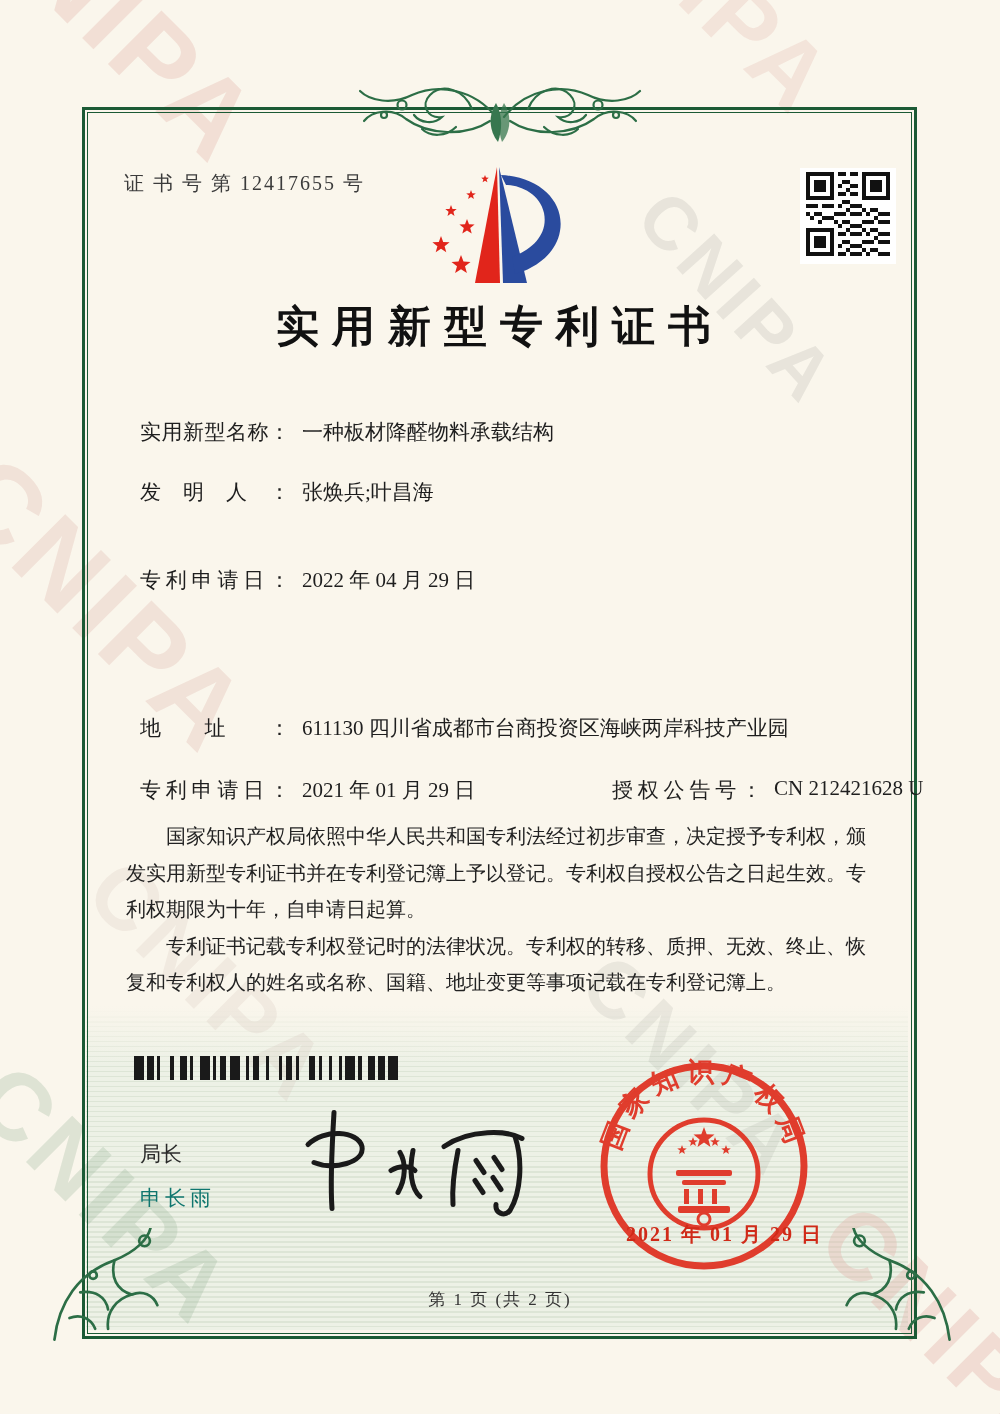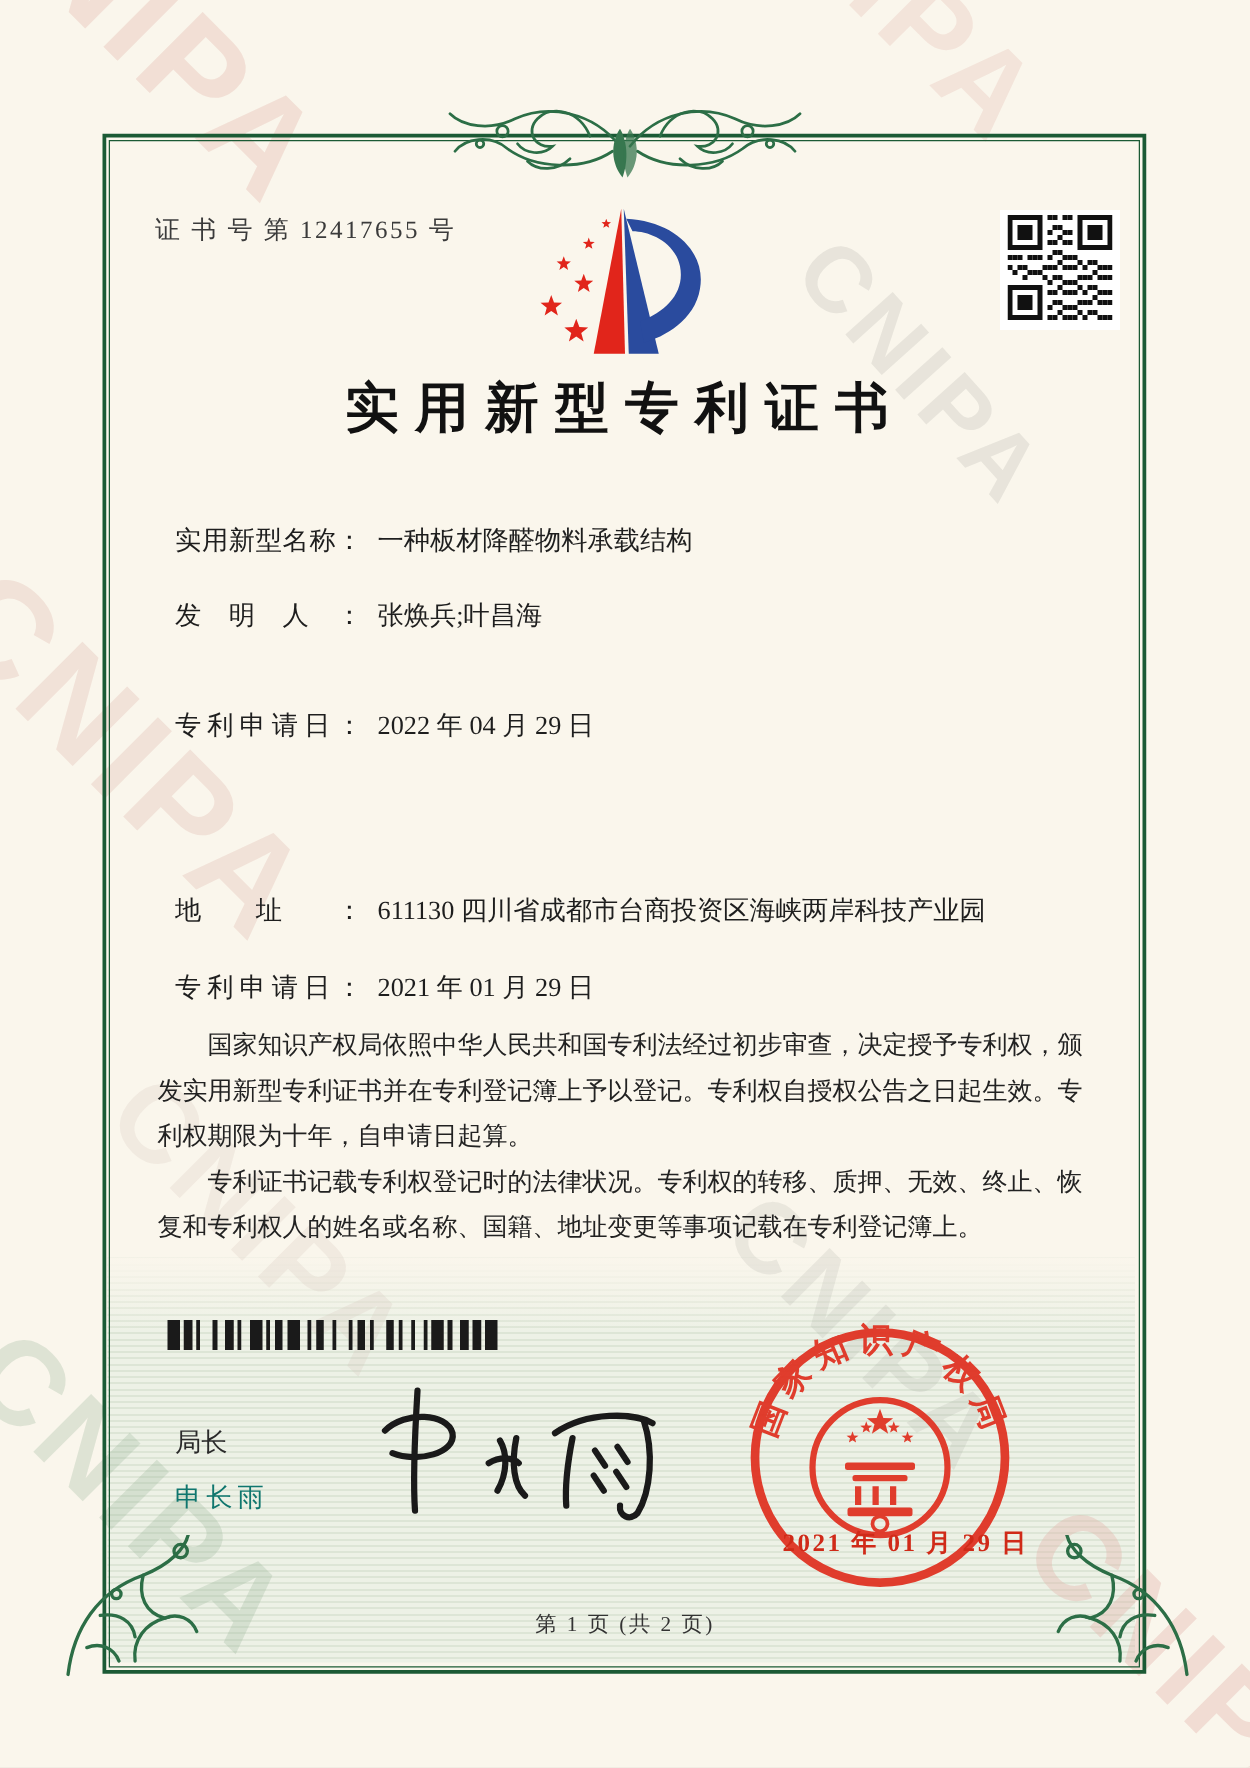--- a/index.html
+++ b/index.html
@@ -272,20 +272,24 @@
       <span class="flabel">专利申请日：</span>
       <span class="fval">2022 年 04 月 29 日</span>
     </div>
     <div class="frow" style="top:714px">
       <span class="flabel">地址：</span>
       <span class="fval">611130 四川省成都市台商投资区海峡两岸科技产业园</span>
     </div>
     <div class="frow" style="top:776px;width:760px">
       <span class="flabel">专利申请日：</span>
       <span class="fval">2021 年 01 月 29 日</span>
+      <span class="grant-no">
+        <span class="flabel">授权公告号：</span>
+        <span class="fval">CN 212421628 U</span>
+      </span>
     </div>
 
     <div class="body-text">
       <p>国家知识产权局依照中华人民共和国专利法经过初步审查，决定授予专利权，颁发实用新型专利证书并在专利登记簿上予以登记。专利权自授权公告之日起生效。专利权期限为十年，自申请日起算。</p>
       <p>专利证书记载专利权登记时的法律状况。专利权的转移、质押、无效、终止、恢复和专利权人的姓名或名称、国籍、地址变更等事项记载在专利登记簿上。</p>
     </div>
 
     <div class="barcode" id="barcode">
         <span style="flex-grow: 3; background: rgb(26, 26, 26);"></span>
         <span style="flex-grow: 1; background: transparent;"></span>

